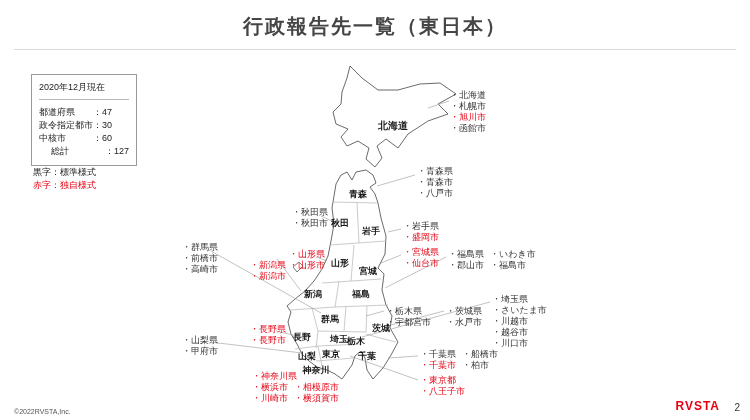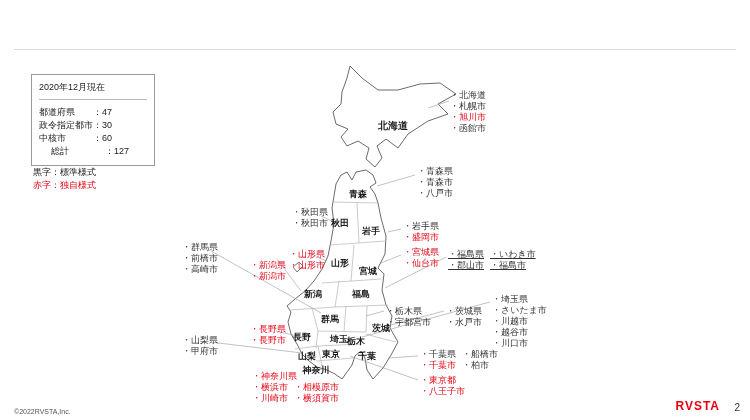--- a/index.html
+++ b/index.html
@@ -7,21 +7,21 @@
   .slide {
     position:relative; width:750px; height:420px; background:#fff;
     font-family:"Liberation Sans","DejaVu Sans",sans-serif; overflow:hidden;
   }
   .title {
     position:absolute; top:13px; left:0; width:100%; text-align:center;
     font-size:20px; font-weight:bold; color:#454545; letter-spacing:2px;
   }
   .header-rule { position:absolute; top:49px; left:14px; right:14px; height:1px; background:#dadada; }
 
-  .info-box { position:absolute; left:31px; top:74px; width:124px; border:1px solid #999; padding:6px 7px 7px; background:#fff; }
+  .info-box { position:absolute; left:31px; top:74px; width:106px; border:1px solid #999; padding:6px 7px 7px; background:#fff; }
   .info-date { font-size:9px; color:#222; }
   .info-divider { height:1px; background:#bbb; margin:5px 0 6px; }
   .info-row { display:flex; font-size:9px; line-height:13px; color:#222; }
   .info-row .info-label { width:54px; }
   .info-row.bold { font-weight:normal;padding-left:12px; }
 
   .legend { position:absolute; left:33px; top:166px; font-size:9px; line-height:13px; color:#222; }
   .red { color:var(--red,#e60012); }
 
   .map-area { position:absolute; inset:0; }
@@ -34,20 +34,21 @@
 
   .footer-copyright { position:absolute; left:14px; bottom:5px; font-size:7px; color:#555; }
   .logo { position:absolute; right:30px; bottom:7px; font-size:12px; font-weight:800; color:var(--red,#e60012); letter-spacing:1px; }
   .page-num { position:absolute; right:10px; bottom:7px; font-size:10px; color:#333; }
 </style>
 </head>
 <body>
 
 <div class="slide">
 
+  <div class="title">行政報告先一覧（東日本）</div>
   <div class="header-rule"></div>
 
   <div class="info-box">
     <div class="info-date">2020年12月現在</div>
     <div class="info-divider"></div>
     <div>
         <div class="info-row">
           <span class="info-label">都道府県</span>
           <span>：47</span>
         </div>
@@ -144,21 +145,21 @@
         </div>
       </div>
       <div class="anno" style="left: 403px; top: 247px;">
         <div class="anno-row">
           <span class="anno-cell red">・宮城県</span>
         </div>
         <div class="anno-row">
           <span class="anno-cell red">・仙台市</span>
         </div>
       </div>
-      <div class="anno" style="left: 448px; top: 249px; text-decoration: underline;">
+      <div class="anno" style="left: 448px; top: 249px;">
         <div class="anno-row">
           <span class="anno-cell">・福島県</span>
           <span class="anno-cell">・いわき市</span>
         </div>
         <div class="anno-row">
           <span class="anno-cell">・郡山市</span>
           <span class="anno-cell">・福島市</span>
         </div>
       </div>
       <div class="anno" style="left: 289px; top: 249px;">

